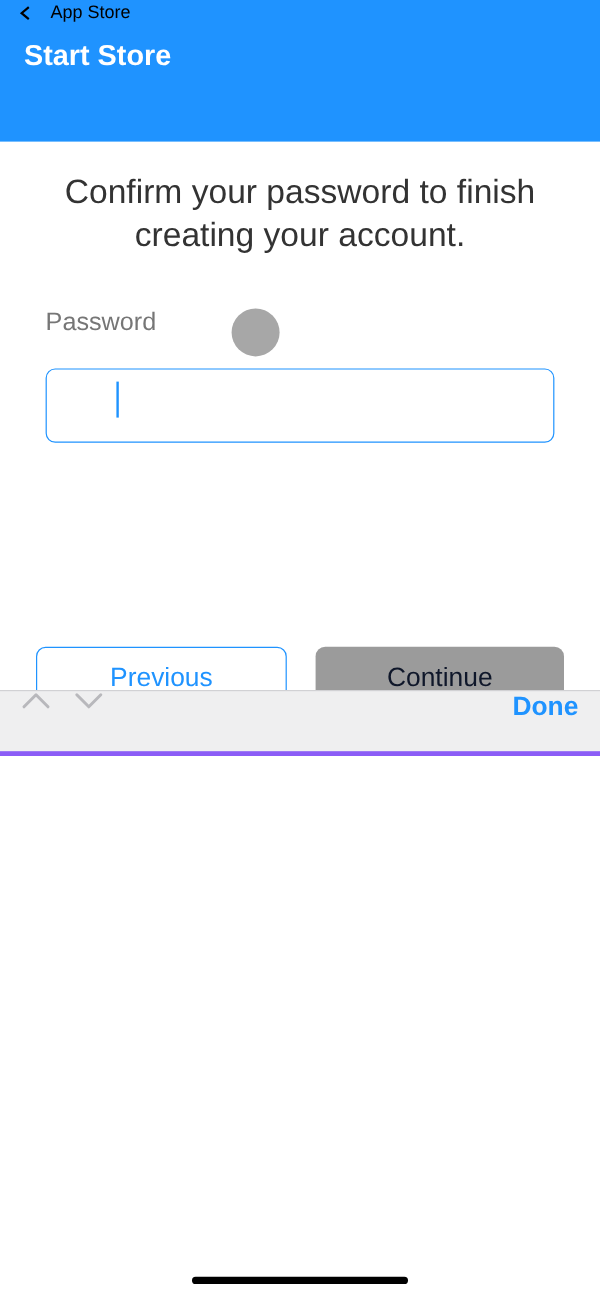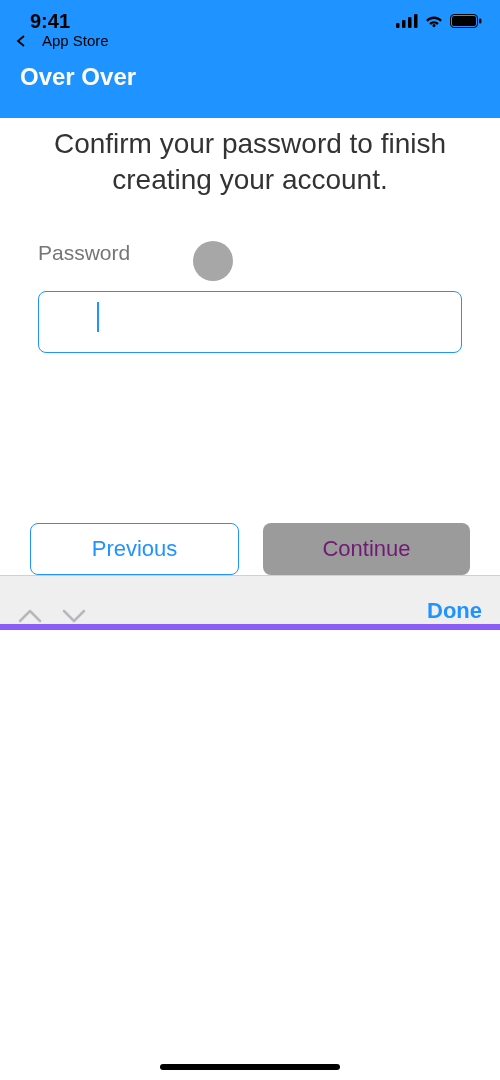--- a/index.html
+++ b/index.html
@@ -52,21 +52,21 @@
     }
     .nav-left {
       flex: 0 0 auto;
     }
     .nav-title {
       position: absolute;
       left: 50%;
       transform: translateX(-50%);
     }
     .content {
-      padding: 8px 38px 0 38px;
+      padding: 24px 38px 0 38px;
     }
     .headline {
       text-align: center;
       font-size: 28px;
       font-weight: 500;
       color: #333;
       line-height: 1.3;
     }
     .field-label-row {
       display: flex;
@@ -130,33 +130,33 @@
       cursor: pointer;
     }
     .btn-outline {
       background: #fff;
       border: 1.5px solid #1f93ff;
       color: #1f93ff;
     }
     .btn-filled {
       background: #9b9b9b;
       border: none;
-      color: #701a75;
+      color: #0f172a;
     }
     .keyboard-accessory {
       position: absolute;
       top: 575px;
       left: 0;
       right: 0;
       height: 55px;
       background: #efeff0;
       border-top: 1px solid #d1d1d4;
-      border-bottom: 6px solid #8b5cf6;
-      display: flex;
-      align-items: flex-end;
+      border-bottom: 4px solid #8b5cf6;
+      display: flex;
+      align-items: flex-start;
       padding: 0 18px;
     }
     .chevron-group {
       display: flex;
       gap: 20px;
     }
     .chevron-group svg { display: block; }
     .done-btn {
       margin-left: auto;
       color: #1f93ff;
@@ -171,47 +171,28 @@
       width: 180px;
       height: 6px;
       border-radius: 3px;
       background: #000;
     }
   </style>
 </head>
 <body>
 
 <div class="status-area">
-  <div class="status-row">
-    <span class="time">9:41</span>
-    <span class="status-icons">
-      <svg width="22" height="14" viewBox="0 0 22 14">
-          <rect x="0" y="9" width="3.5" height="5" rx="1" fill="#000"></rect>
-          <rect x="6" y="6" width="3.5" height="8" rx="1" fill="#000"></rect>
-          <rect x="12" y="3" width="3.5" height="11" rx="1" fill="#000"></rect>
-          <rect x="18" y="0" width="3.5" height="14" rx="1" fill="#000"></rect>
-        </svg>
-      <svg width="20" height="14" viewBox="0 0 20 14">
-          <path d="M10 13.2a1.6 1.6 0 100-3.2 1.6 1.6 0 000 3.2zM10 2.6C6.9 2.6 4.1 3.9 2.1 6l1.7 1.7C5.4 6.1 7.6 5.1 10 5.1s4.6 1 6.2 2.6L17.9 6C15.9 3.9 13.1 2.6 10 2.6zM5.3 9.2l1.7 1.7c.8-.8 1.9-1.3 3-1.3s2.2.5 3 1.3L14.7 9.2C13.4 8 11.8 7.3 10 7.3s-3.4.7-4.7 1.9z" fill="#000"></path>
-        </svg>
-      <svg width="32" height="14" viewBox="0 0 32 14">
-          <rect x="0.5" y="0.5" width="27" height="13" rx="3.5" stroke="#000" fill="none"></rect>
-          <rect x="2" y="2" width="24" height="10" rx="2" fill="#000"></rect>
-          <rect x="29" y="4.5" width="2.4" height="5" rx="1.2" fill="#000"></rect>
-        </svg>
-    </span>
-  </div>
   <div class="back-row">
     <svg width="9" height="12" viewBox="0 0 9 12">
         <path d="M8 1L2 6l6 5" stroke="#000" stroke-width="1.8" fill="none"></path>
       </svg>
     <span>App Store</span>
   </div>
   <div class="nav-row">
-    <span class="nav-left">Over Over</span>
+    <span class="nav-left">Start Store</span>
   </div>
 </div>
 
 <div class="content">
   <div class="headline">Confirm your password to finish creating your account.</div>
 
   <div class="field-label-row">
     <span class="field-label">Password</span>
     <span class="gray-dot"></span>
   </div>

